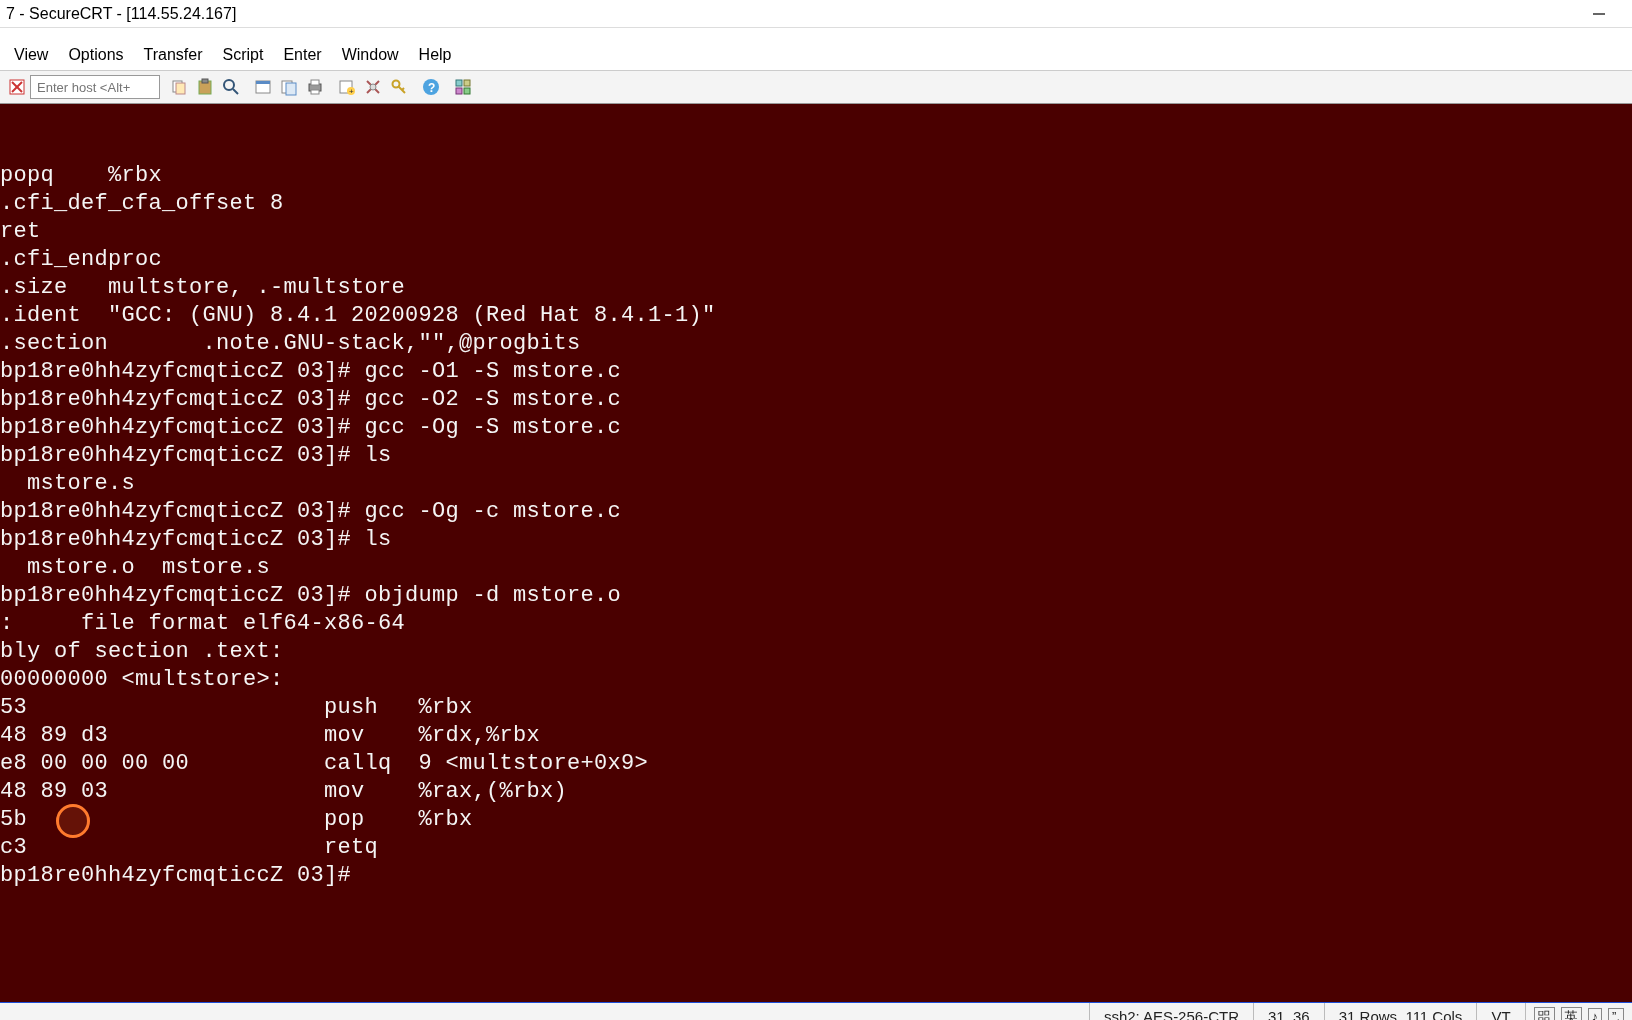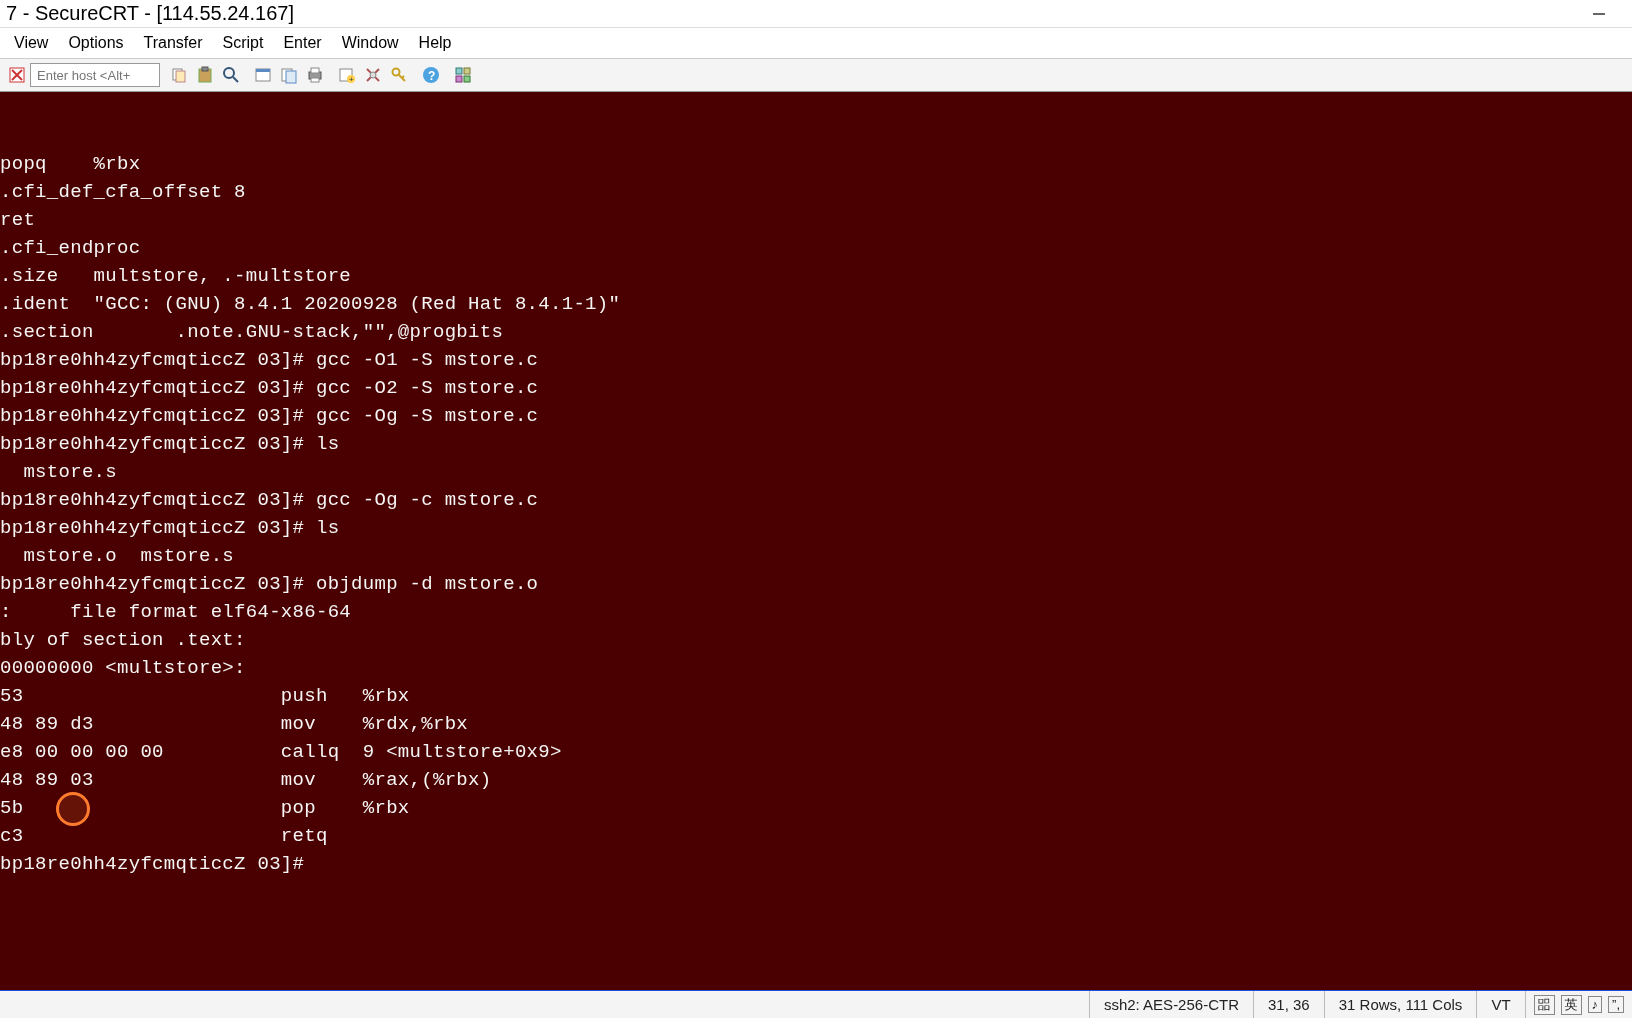--- a/index.html
+++ b/index.html
@@ -10,36 +10,37 @@
     height: 1020px;
     overflow: hidden;
     position: relative;
   }
   .titlebar {
     height: 28px;
     background: #fff;
     display: flex;
     align-items: center;
     padding: 0 6px;
-    font-size: 20px;
+    font-size: 16px;
     color: #000;
     border-bottom: 1px solid #ddd;
     position: relative;
   }
   .titlebar .title { flex: 1; }
   .win-controls { display: flex; gap: 18px; margin-right: 8px; }
   .win-btn { width: 38px; height: 22px; display: flex; align-items: center; justify-content: center; font-size: 16px; color: #333; }
   .menubar {
     height: 30px;
     background: #fff;
     display: flex;
     align-items: center;
     padding: 0 4px;
     font-size: 16px;
     color: #000;
+    margin-top: 12px;
   }
   .menu-item { padding: 4px 10px; cursor: default; }
   .toolbar {
     height: 34px;
     background: #f4f4f4;
     border-top: 1px solid #ccc;
     border-bottom: 1px solid #999;
     display: flex;
     align-items: center;
     padding: 0 4px;
@@ -55,21 +56,21 @@
     border: 1px solid #999;
     padding: 0 6px;
     font-size: 13px;
     color: #777;
   }
   .tb-sep { width: 6px; }
   .terminal {
     background: #4a0000;
     color: #f5f5f5;
     font-family: "Consolas", "Courier New", monospace;
-    font-size: 19px;
+    font-size: 22px;
     line-height: 28px;
     white-space: pre;
     padding: 2px 0 0 0;
     height: 898px;
     overflow: hidden;
     letter-spacing: 0.3px;
     position: relative;
   }
   .cursor-ring {
     position: absolute;

